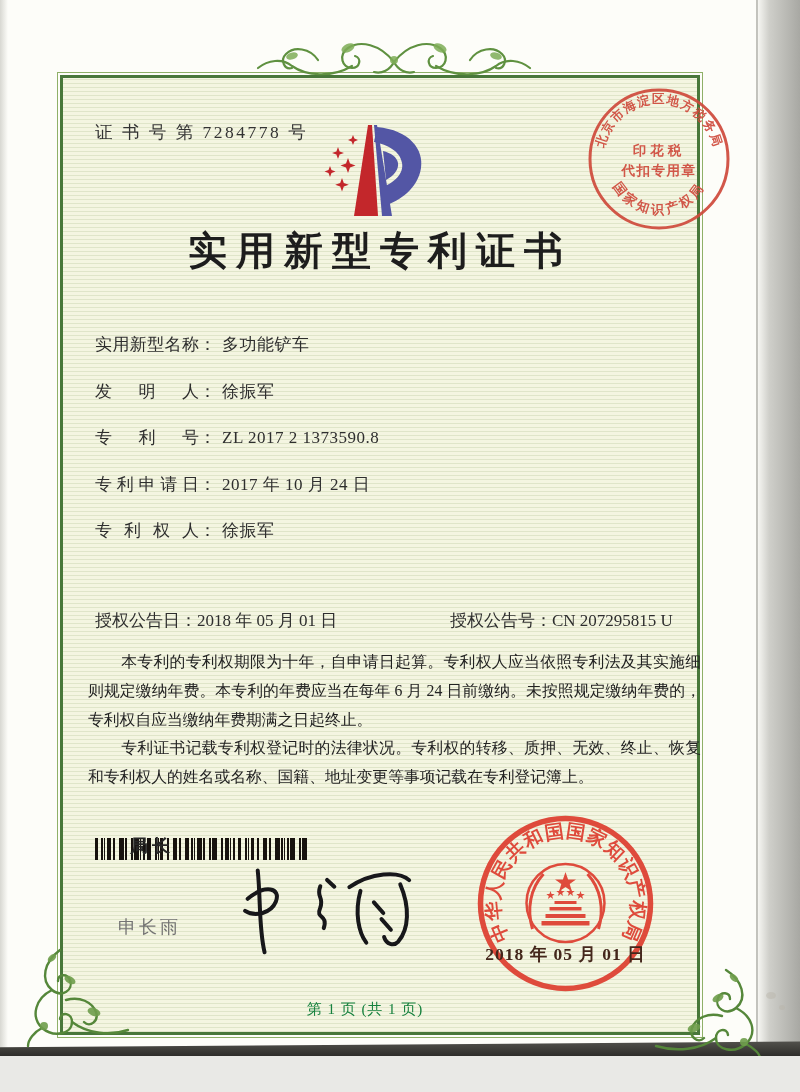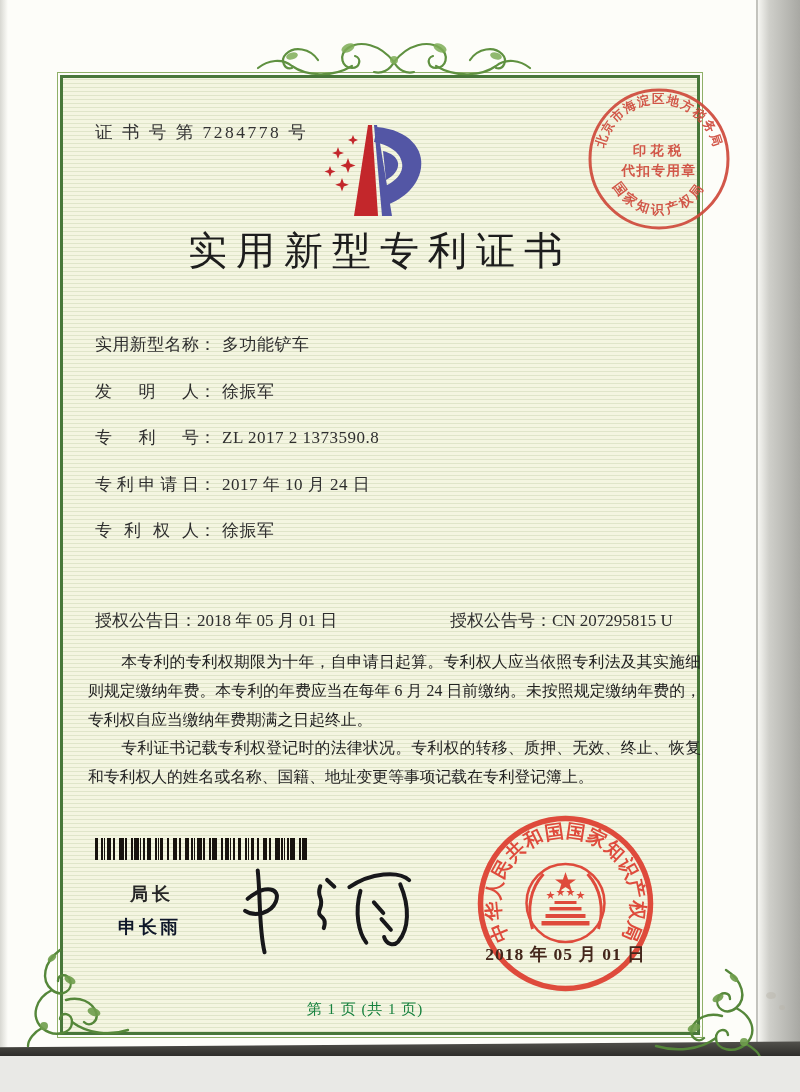--- a/index.html
+++ b/index.html
@@ -28,21 +28,21 @@
     background-color:#f4f5e1;
     background-image:repeating-linear-gradient(0deg, rgba(141,166,106,.20) 0px, rgba(141,166,106,.20) 1px, rgba(0,0,0,0) 1px, rgba(0,0,0,0) 4px);
   }
 
   
   .orn { position:absolute; pointer-events:none; }
 
   
   .cert-no { position:absolute; left:95px; top:120px; font-size:17.5px; letter-spacing:2.5px; color:#333; }
   .title { position:absolute; left:57px; top:224px; width:646px; text-align:center;
-    font-size:39px; font-weight:400; letter-spacing:9px; color:#1d1d1d; }
+    font-size:39px; font-weight:700; letter-spacing:9px; color:#1d1d1d; }
 
   .fields { position:absolute; left:95px; top:325px; width:575px; font-size:17px; color:#2e2e2e; }
   .frow { height:46.6px; line-height:40px; white-space:nowrap; }
   .flabel { display:inline-block; width:104px; text-align:justify; text-align-last:justify; vertical-align:top; }
   .fcolon { display:inline-block; margin-right:6px; }
   .fvalue { letter-spacing:.5px;margin-top:31px; }
 
   .grant-row { position:absolute; left:95px; top:605px; width:575px; height:32px; line-height:32px;
     font-size:17px; color:#2e2e2e; white-space:nowrap; }
   .grant-num { position:absolute; left:355px; top:0; }
@@ -51,24 +51,24 @@
     font-size:15.8px; line-height:28.8px; text-align:justify; color:#222; }
   .body-text p { text-indent:2.1em; }
 
   .barcode { position:absolute; left:95px; top:838px; width:213px; height:22px;
     background-image:
       repeating-linear-gradient(90deg,#17120e 0 2px, rgba(0,0,0,0) 2px 6px),
       repeating-linear-gradient(90deg,#17120e 0 1px, rgba(0,0,0,0) 1px 9px),
       repeating-linear-gradient(90deg,#17120e 0 3px, rgba(0,0,0,0) 3px 13px);
   }
 
-  .director-title { position:absolute; left:130px; top:882px; font-size:18px; letter-spacing:4px;
+  .director-title { position:absolute; left:130px; top:834px; font-size:18px; letter-spacing:4px;
     font-family:"Liberation Sans","DejaVu Sans",sans-serif; font-weight:600; color:#262626; }
   .director-name { position:absolute; left:118px; top:915px; font-size:18px; letter-spacing:3px;
-    font-family:"Liberation Sans","DejaVu Sans",sans-serif; font-weight:700; color:#0f172a; }
+    font-family:"Liberation Sans","DejaVu Sans",sans-serif; font-weight:400; color:#737373; }
   .signature { position:absolute; left:222px; top:856px; transform:rotate(-2deg); }
 
   .seal { position:absolute; left:468px; top:806px; }
   .seal-date { position:absolute; left:468px; top:942px; width:195px; text-align:center;
     font-size:17.5px; font-weight:700; letter-spacing:1px; color:#43261b; }
 
   .tax-stamp { position:absolute; left:584px; top:83px; }
 
   .footer { position:absolute; left:57px; top:1000px; width:616px; text-align:center;
     font-size:15px; letter-spacing:1px; color:#15803d; }

